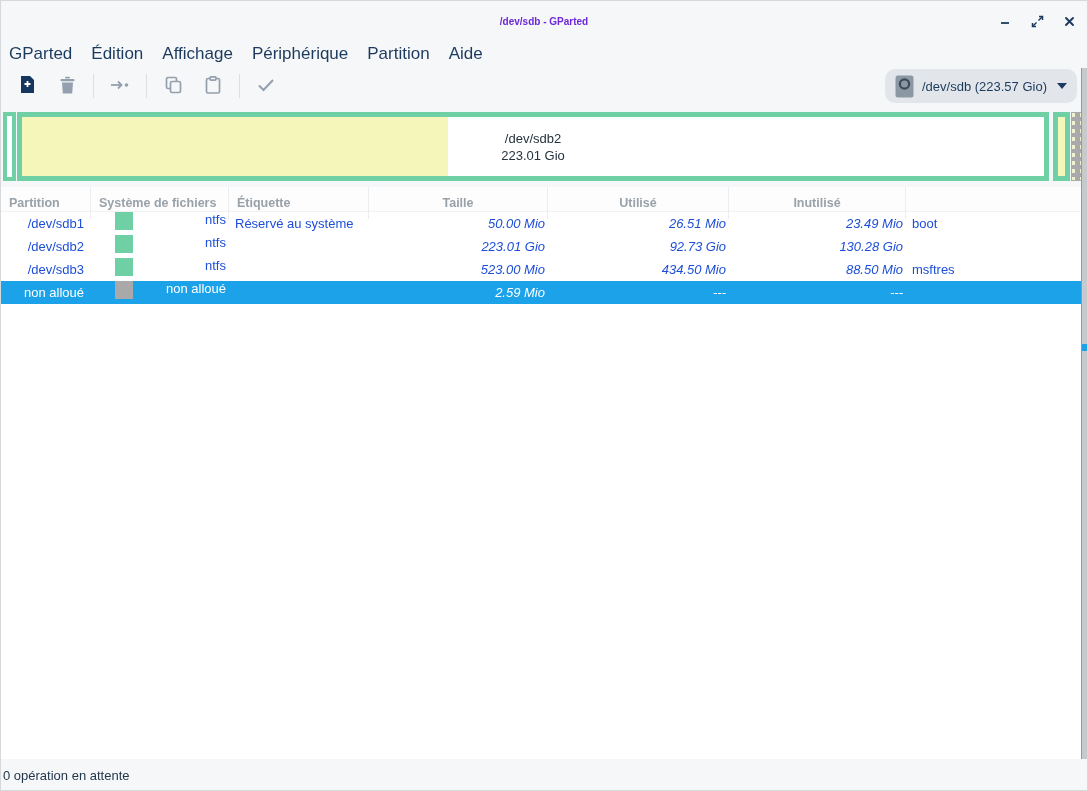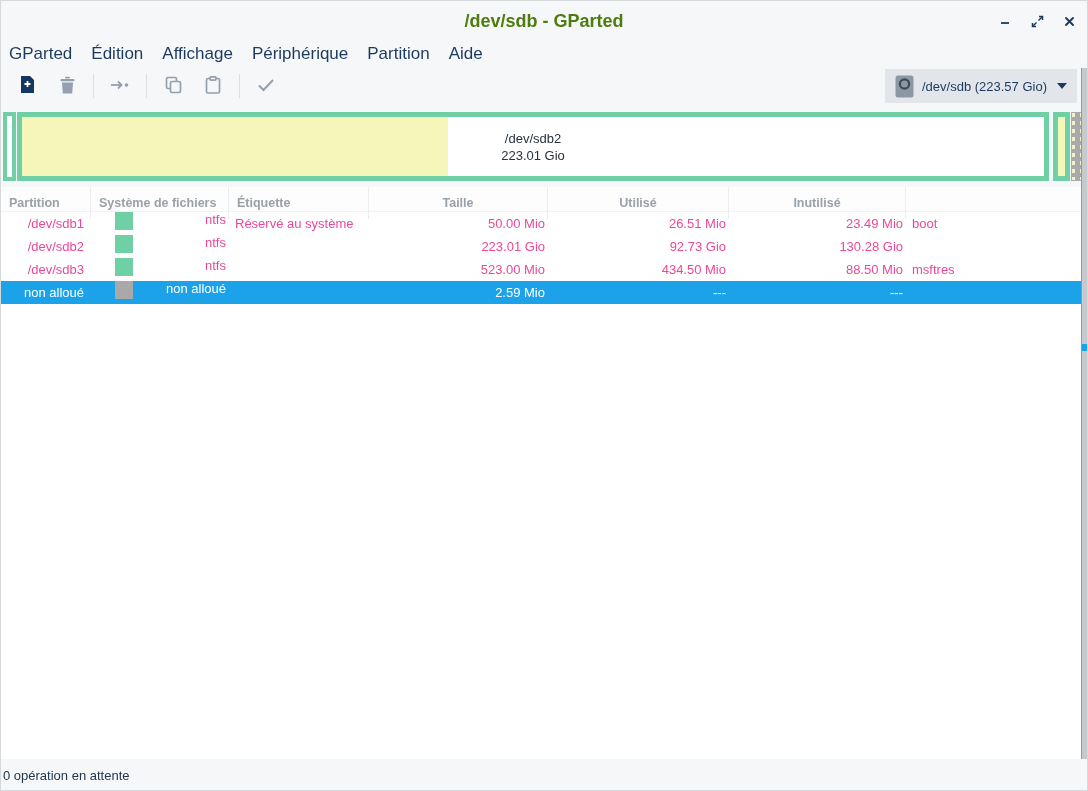--- a/index.html
+++ b/index.html
@@ -1,36 +1,36 @@
 <!DOCTYPE html>
 <html><head>
 <meta charset="utf-8">
 <style>
   html,body{margin:0;padding:0;background:#e8eaec;}
   *{box-sizing:border-box;font-family:"Liberation Sans",sans-serif;}
   .window{position:relative;width:1088px;height:791px;background:#f6f7f9;border:1px solid #d6d9dc;overflow:hidden;}
 
   
   .titlebar{position:absolute;top:0;left:0;width:100%;height:40px;display:flex;align-items:center;justify-content:center;}
-  .title{font-size:18px;font-weight:bold;color:#4d7c0f;}
+  .title{font-size:10px;font-weight:bold;color:#6d28d9;}
   .controls{position:absolute;right:6px;top:0;height:40px;display:flex;align-items:center;gap:8px;}
   .wbtn{width:24px;height:24px;border:none;background:transparent;display:flex;align-items:center;justify-content:center;color:#1c3a5e;padding:0;cursor:default;}
   .wbtn svg{display:block;}
 
   
   .menubar{position:absolute;top:40px;left:0;width:100%;height:26px;display:flex;align-items:center;padding-left:7px;gap:17px;}
   .menu-item{font-size:17px;color:#1c3a5e;padding:2px 1px;white-space:nowrap;}
 
   
   .toolbar{position:absolute;top:66px;left:0;width:100%;height:38px;display:flex;align-items:center;padding-left:6px;}
   .tbtn{width:34px;height:30px;border:none;background:transparent;display:flex;align-items:center;justify-content:center;padding:0;margin:0 3px;}
   .tbtn.enabled{color:#14365f;}
   .tbtn.disabled{color:#94a0ad;}
   .tsep{width:1px;height:24px;background:#dcdfe3;margin:0 6px;}
-  .device-selector{position:absolute;right:10px;top:2px;height:34px;background:#e2e6ea;border:none;border-radius:0;display:flex;align-items:center;gap:8px;padding:0 10px;}
+  .device-selector{position:absolute;right:10px;top:2px;height:34px;background:#e2e6ea;border:none;border-radius:10px;display:flex;align-items:center;gap:8px;padding:0 10px;}
   .device-selector .dslabel{font-size:13px;color:#1c3a5e;white-space:nowrap;}
   .drive-icon{display:flex;}
   .caret{width:0;height:0;border-left:5px solid transparent;border-right:5px solid transparent;border-top:6px solid #1c3a5e;margin-left:2px;}
 
   
   .diskbar{position:absolute;top:111px;left:0;width:1088px;height:69px;}
   .seg{position:absolute;top:0;height:69px;}
   .seg1{left:2px;width:13px;border:4px solid #6fcfa5;background:#ffffff;}
   .seg2{left:16px;width:1032px;border:5px solid #6fcfa5;background:#ffffff;}
   .seg2 .used{position:absolute;left:0;top:0;bottom:0;width:41.7%;background:#f5f6b9;}
@@ -40,26 +40,26 @@
   .hatch{position:absolute;top:1px;bottom:1px;width:3px;background:repeating-linear-gradient(to bottom,#f2f2ce 0 4px,#a9a9a9 4px 8px);}
   .hatch.l{left:1px;} .hatch.r{right:1px;}
 
   
   .table{position:absolute;top:186px;left:0;width:1083px;height:572px;background:#ffffff;font-size:13px;}
   .thead{display:grid;grid-template-columns:90px 138px 140px 179px 181px 177px 178px;height:25px;border-bottom:1px solid #f0f1f3;background:#fdfdfe;}
   .hcell{display:flex;align-items:center;color:#99a1a9;font-weight:bold;font-size:12.5px;border-right:1px solid #ebedef;padding:0 8px;white-space:nowrap;overflow:hidden;}
   .hcell:last-child{border-right:none;margin-top:32px;}
   .hcell.ha-left{justify-content:flex-start;}
   .hcell.ha-center{justify-content:center;}
-  .trow{display:grid;grid-template-columns:90px 138px 140px 179px 181px 177px 178px;height:23px;color:#ec4899;}
+  .trow{display:grid;grid-template-columns:90px 138px 140px 179px 181px 177px 178px;height:23px;color:#1d4ed8;}
   .trow.selected{background:#1ba2e8;color:#ffffff;}
   .cell{display:flex;align-items:center;white-space:nowrap;overflow:hidden;}
   .cell.a-right{justify-content:flex-end;padding-right:7px;}
   .cell.a-left{justify-content:flex-start;padding-left:6px;}
-  .cell.c-size{padding-right:3px;}
+  .cell.c-size{padding-right:3px;font-style:italic;}
   .fs-cell{display:flex;padding-right:3px;}
   .swatch{width:18px;height:18px;margin-left:24px;flex:0 0 auto;}
   .fstext{flex:1;text-align:right;}
 
   
   .scroll-rail{position:absolute;top:67px;right:0;width:6px;height:691px;background:#c6cacd;border-left:1px solid #95999d;}
   .scroll-marker{position:absolute;left:0;right:0;top:276px;height:7px;background:#1ba2e8;}
 
   
   .statusbar{position:absolute;left:0;top:758px;width:100%;height:33px;background:#f6f7f9;display:flex;align-items:center;padding-left:2px;font-size:13px;color:#22384d;}

